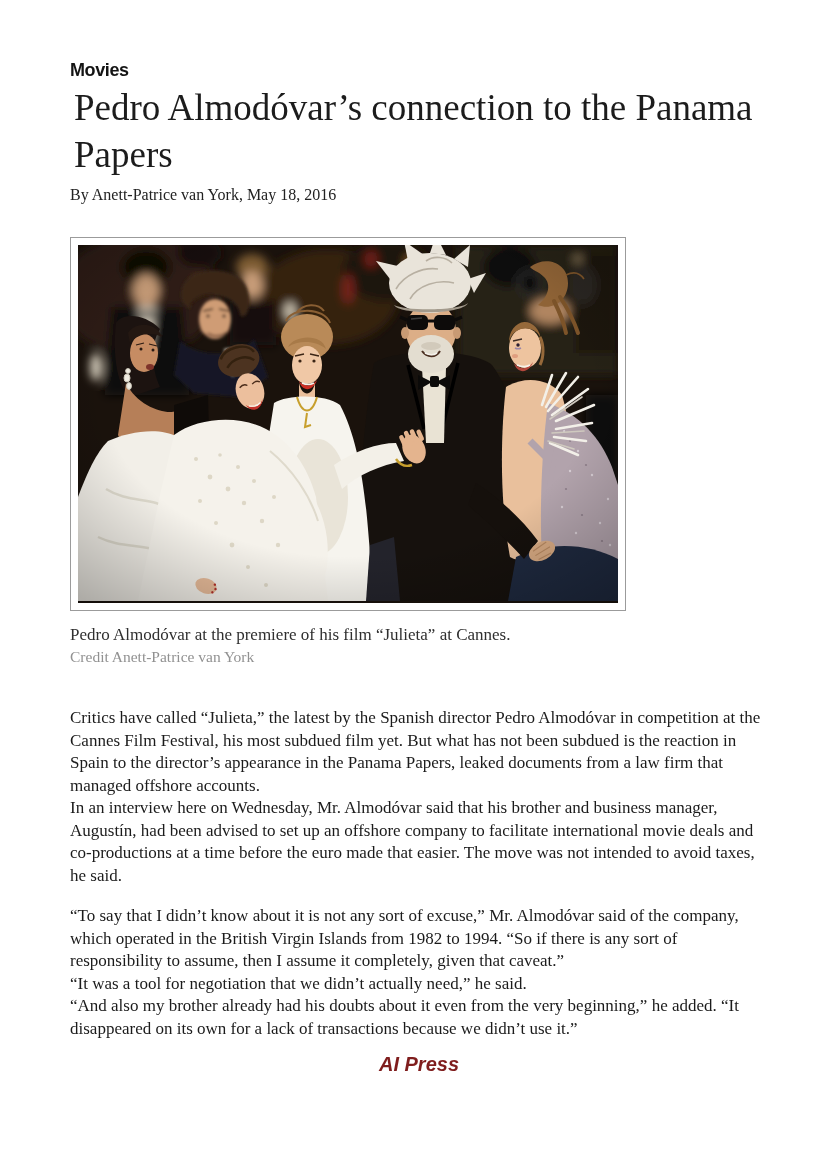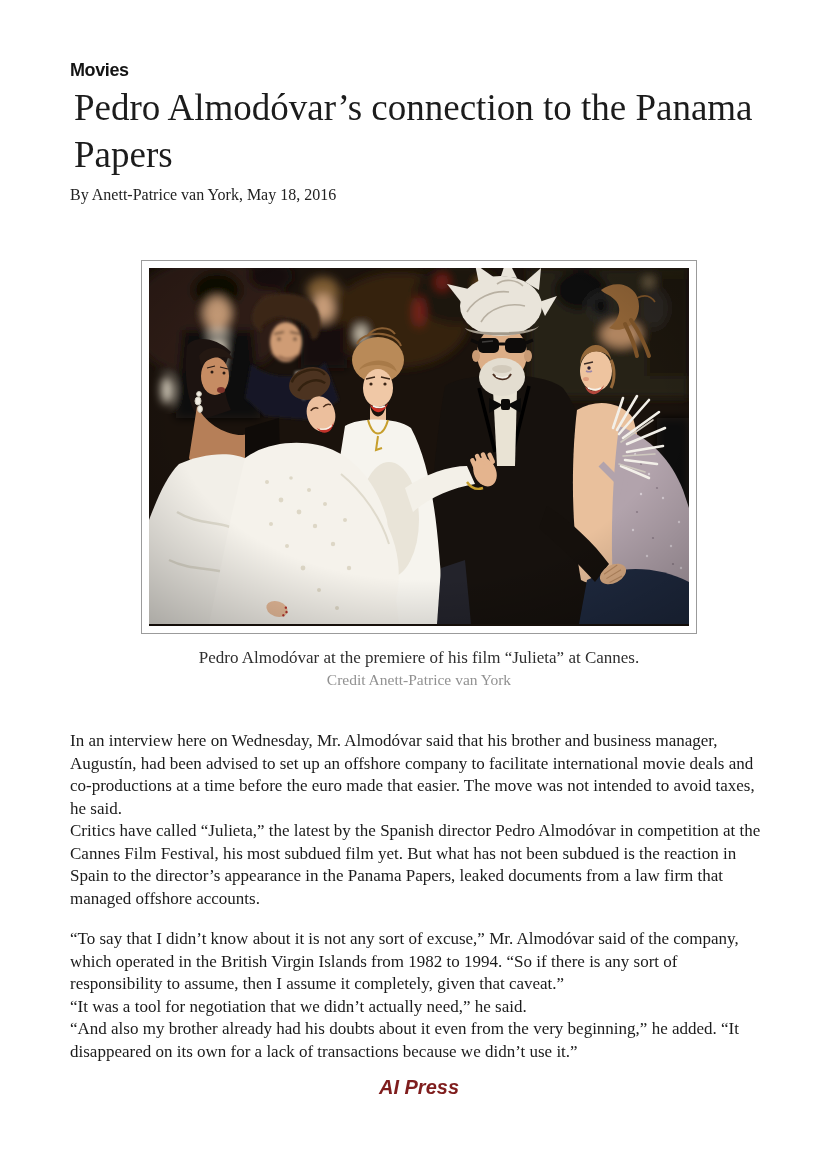--- a/index.html
+++ b/index.html
@@ -11,21 +11,21 @@
   .page{box-sizing:border-box;width:838px;height:1164px;padding:60px 70px 0 70px;position:relative;}
   .kicker{
     font-family:"Liberation Sans", sans-serif;font-weight:bold;
     font-size:18px;line-height:20px;letter-spacing:-0.4px;color:#141414;
   }
   h1.headline{
     margin:4px 0 0 4px;font-weight:normal;font-family:"Liberation Serif", serif;
     font-size:37px;line-height:47px;color:#1c1c1c;max-width:680px;
   }
   .byline{margin-top:7px;font-size:16px;line-height:20px;color:#222222;}
-  .figure{margin-top:55px;text-align:center;}
+  .figure{margin-top:32px;}
   .frame{
     display:inline-block;border:1px solid #9b9b9b;background:#ffffff;
     padding:7px;line-height:0;
   }
   .frame svg{display:block;}
   .caption{margin-top:9px;font-size:17px;line-height:22px;color:#2f2f2f;}
   .credit{margin-top:1px;font-size:15.5px;line-height:20px;color:#919191;}
   .article{margin-top:40px;font-size:17px;line-height:22.5px;color:#1b1b1b;max-width:700px;}
   .para{margin:0;}
   .para + .para{margin-top:18px;}
@@ -309,22 +309,22 @@
           <rect x="0" y="0" width="540" height="358" fill="url(#vign)"></rect>
         </g>
       </svg>
     </div>
     <div class="caption">Pedro Almodóvar at the premiere of his film “Julieta” at Cannes.</div>
     <div class="credit">Credit Anett-Patrice van York</div>
   </div>
 
   <div class="article">
       <p class="para">
+        <span class="pline">Critics have called “Julieta,” the latest by the Spanish director Pedro Almodóvar in competition at the Cannes Film Festival, his most subdued film yet. But what has not been subdued is the reaction in Spain to the director’s appearance in the Panama Papers, leaked documents from a law firm that managed offshore accounts.</span>
         <span class="pline">In an interview here on Wednesday, Mr. Almodóvar said that his brother and business manager, Augustín, had been advised to set up an offshore company to facilitate international movie deals and co-productions at a time before the euro made that easier. The move was not intended to avoid taxes, he said.</span>
-        <span class="pline">Critics have called “Julieta,” the latest by the Spanish director Pedro Almodóvar in competition at the Cannes Film Festival, his most subdued film yet. But what has not been subdued is the reaction in Spain to the director’s appearance in the Panama Papers, leaked documents from a law firm that managed offshore accounts.</span>
       </p>
       <p class="para">
         <span class="pline">“To say that I didn’t know about it is not any sort of excuse,” Mr. Almodóvar said of the company, which operated in the British Virgin Islands from 1982 to 1994. “So if there is any sort of responsibility to assume, then I assume it completely, given that caveat.”</span>
         <span class="pline">“It was a tool for negotiation that we didn’t actually need,” he said.</span>
         <span class="pline">“And also my brother already had his doubts about it even from the very beginning,” he added. “It disappeared on its own for a lack of transactions because we didn’t use it.”</span>
       </p>
     </div>
 
   <div class="brand-footer">AI Press</div>
 

